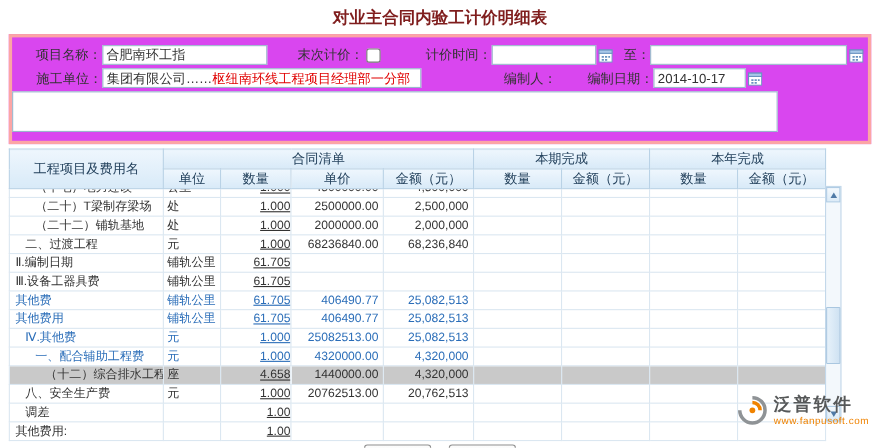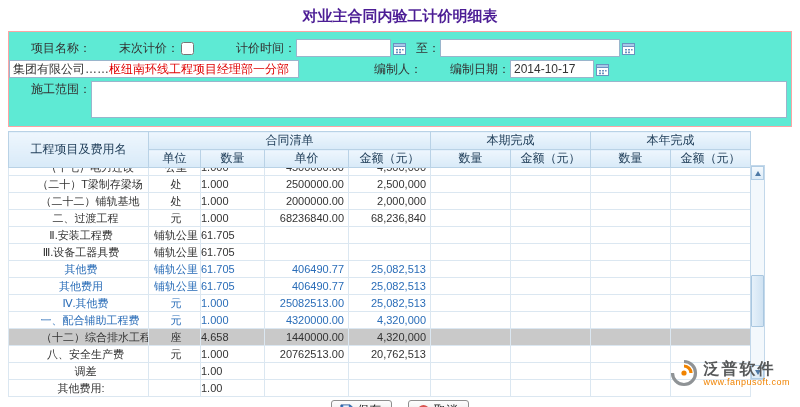--- a/index.html
+++ b/index.html
@@ -1,36 +1,36 @@
 <!DOCTYPE html>
 <html style="--accent_red: #e00000; --row_blue: #2a6db8; --selected_gray: #c9c9c9; --brand_orange: #f08300; --header_blue: #d8eaf8; --header_blue_light: #eef6fd;"><head>
 <meta charset="utf-8">
 <style>
   *{box-sizing:border-box;margin:0;padding:0;}
   html,body{width:800px;height:407px;overflow:hidden;}
   body{font-family:"Liberation Sans","DejaVu Sans",sans-serif;font-size:12px;color:#333;background:#fff;position:relative;}
-  .title{text-align:center;font-size:15px;font-weight:bold;padding:7px 0 5px;color:#4c1d95;}
-  .form-box{margin:0 8px;border:1px solid #fca5a5;background:#5eead4;padding:4px 4px 5px 0;}
+  .title{text-align:center;font-size:15px;font-weight:bold;padding:7px 0 5px;color:#7f1d1d;}
+  .form-box{margin:0 8px;border:3px solid #fca5a5;background:#d946ef;padding:4px 4px 5px 0;}
   .frow{display:flex;align-items:center;margin:3px 0;}
   .flabel{text-align:right;white-space:nowrap;color:#333;display:inline-block;}
   input[type=text]{border:1px solid #9ab5cc;height:18px;font-size:12px;padding:0 3px;font-family:inherit;color:#333;background:#fff;}
   input[type=checkbox]{width:13px;height:13px;margin:0 2px;}
   .red{color:var(--accent_red,#e00000);}
   .fakeinput{border:1px solid #9ab5cc;height:18px;line-height:16px;padding:0 3px;background:#fff;overflow:hidden;white-space:nowrap;display:inline-block;}
   textarea{border:1px solid #9ab5cc;resize:none;height:37px;width:696px;font-family:inherit;font-size:12px;}
   .cal{display:inline-block;margin-left:2px;cursor:pointer;line-height:0;}
   
   .grid-wrap{position:relative;margin:4px 0 0 8px;width:757px;}
   table.grid{border-collapse:collapse;table-layout:fixed;width:742px;border:1px solid #aac8e2;}
   .grid th{background:linear-gradient(var(--header_blue_light,#eef6fd),var(--header_blue,#d8eaf8));border:1px solid #b9d2e6;height:17px;font-weight:normal;color:#23415c;font-size:12px;text-align:center;overflow:hidden;white-space:nowrap;}
   .grid td{border:1px solid #dbe7f1;padding:0;font-size:11px;color:#333;white-space:nowrap;overflow:hidden;background:#fff;}
   .cell{height:16px;line-height:16px;overflow:hidden;}
-  .al{text-align:center;} .al .cell{padding-left:3px;}
+  .al{text-align:left;} .al .cell{padding-left:3px;}
   .ar{text-align:right;} .ar .cell{padding-right:4px;}
-  .ac{text-align:left;}
+  .ac{text-align:right;text-decoration:underline;}
   .row-blue td{color:var(--row_blue,#2a6db8);}
   .row-selected td{background:var(--selected_gray,#c9c9c9);}
   .row-clipped .cell{height:7px;}
   .row-clipped .cell span{display:block;margin-top:-9px;}
   
   .vscroll{position:absolute;top:34px;right:0;width:15px;height:215px;display:flex;flex-direction:column;background:#f3f8fc;border:1px solid #c3d8ea;}
   .sb-btn{height:14px;background:linear-gradient(#f4f9fd,#dcebf7);border:1px solid #b0cce4;display:flex;align-items:center;justify-content:center;cursor:pointer;}
   .tri-up{width:0;height:0;border-left:3px solid transparent;border-right:3px solid transparent;border-bottom:5px solid #4f7aa6;}
   .tri-down{width:0;height:0;border-left:3px solid transparent;border-right:3px solid transparent;border-top:5px solid #4f7aa6;}
   .sb-track{flex:1;position:relative;}
@@ -46,52 +46,53 @@
   .w82{width:82px;} 
 </style>
 </head>
 <body>
 
 <div class="title">对业主合同内验工计价明细表</div>
 
 <div class="form-box">
   <div class="frow">
     <span class="flabel w82">项目名称：</span>
+    <input type="text" class="red" style="width: 150px;" value="合肥南环工指">
     <span class="flabel" style="margin-left:28px">末次计价：</span>
     <input type="checkbox" style="">
     <span class="flabel" style="margin-left:30px;width:70px">计价时间：</span>
     <input type="text" style="width: 95px;" value="">
     <span class="cal"><svg width="13" height="13" viewBox="0 0 13 13">
           <rect x="0.5" y="1.5" width="12" height="11" fill="#fff" stroke="#6a93c0"></rect>
           <rect x="0.5" y="1.5" width="12" height="3" fill="#a8c8e8" stroke="#6a93c0"></rect>
           <path d="M3 7h2v1.6H3zM6 7h2v1.6H6zM9 7h1.6v1.6H9zM3 9.6h2v1.6H3zM6 9.6h2v1.6H6z" fill="#6a93c0"></path>
         </svg></span>
     <span class="flabel" style="margin-left:10px">至：</span>
     <input type="text" style="width: 180px;" value="">
     <span class="cal"><svg width="13" height="13" viewBox="0 0 13 13">
           <rect x="0.5" y="1.5" width="12" height="11" fill="#fff" stroke="#6a93c0"></rect>
           <rect x="0.5" y="1.5" width="12" height="3" fill="#a8c8e8" stroke="#6a93c0"></rect>
           <path d="M3 7h2v1.6H3zM6 7h2v1.6H6zM9 7h1.6v1.6H9zM3 9.6h2v1.6H3zM6 9.6h2v1.6H6z" fill="#6a93c0"></path>
         </svg></span>
   </div>
 
   <div class="frow">
+    <span class="flabel w82">施工单位：</span>
     <div class="fakeinput" style="width:290px"><span>集团有限公司……</span><span class="red">枢纽南环线工程项目经理部一分部</span></div>
     <span class="flabel" style="margin-left:75px">编制人：</span>
     <span class="flabel" style="margin-left:28px">编制日期：</span>
     <input type="text" style="width: 84px;" value="2014-10-17">
     <span class="cal"><svg width="13" height="13" viewBox="0 0 13 13">
           <rect x="0.5" y="1.5" width="12" height="11" fill="#fff" stroke="#6a93c0"></rect>
           <rect x="0.5" y="1.5" width="12" height="3" fill="#a8c8e8" stroke="#6a93c0"></rect>
           <path d="M3 7h2v1.6H3zM6 7h2v1.6H6zM9 7h1.6v1.6H9zM3 9.6h2v1.6H3zM6 9.6h2v1.6H6z" fill="#6a93c0"></path>
         </svg></span>
   </div>
 
   <div class="frow" style="align-items:flex-start">
-    <span class="flabel w82">施工范围：</span>
     <textarea style=""></textarea>
   </div>
 </div>
 
 <div class="grid-wrap">
   <table class="grid">
     <colgroup>
       <col style="width:140px">
         <col style="width:52px">
         <col style="width:64px">
@@ -250,21 +251,21 @@
           </td>
           <td class="ac">
             <div class="cell"><span></span></div>
           </td>
           <td class="ar">
             <div class="cell"><span></span></div>
           </td>
         </tr>
         <tr>
           <td class="al">
-            <div class="cell"><span style="padding-left: 2px;">Ⅱ.安装工程费</span></div>
+            <div class="cell"><span style="padding-left: 2px;">Ⅱ.编制日期</span></div>
           </td>
           <td class="al">
             <div class="cell"><span>铺轨公里</span></div>
           </td>
           <td class="ac">
             <div class="cell"><span>61.705</span></div>
           </td>
           <td class="ar">
             <div class="cell"><span></span></div>
           </td>

